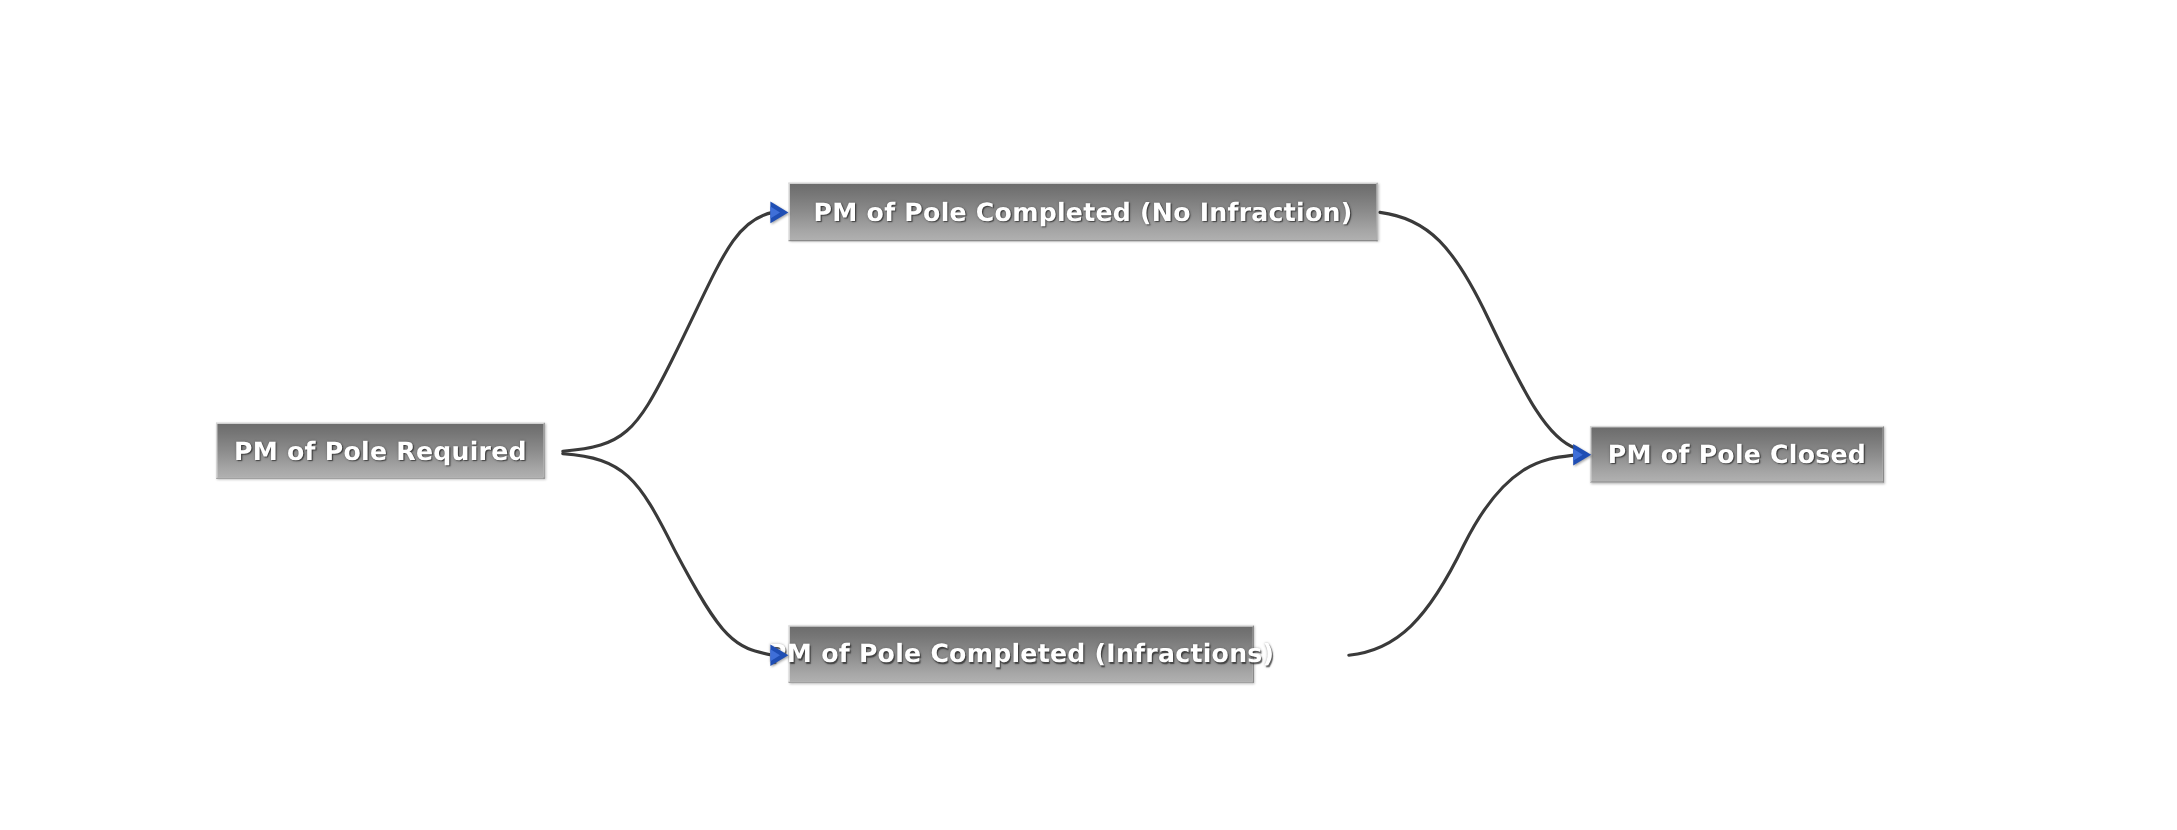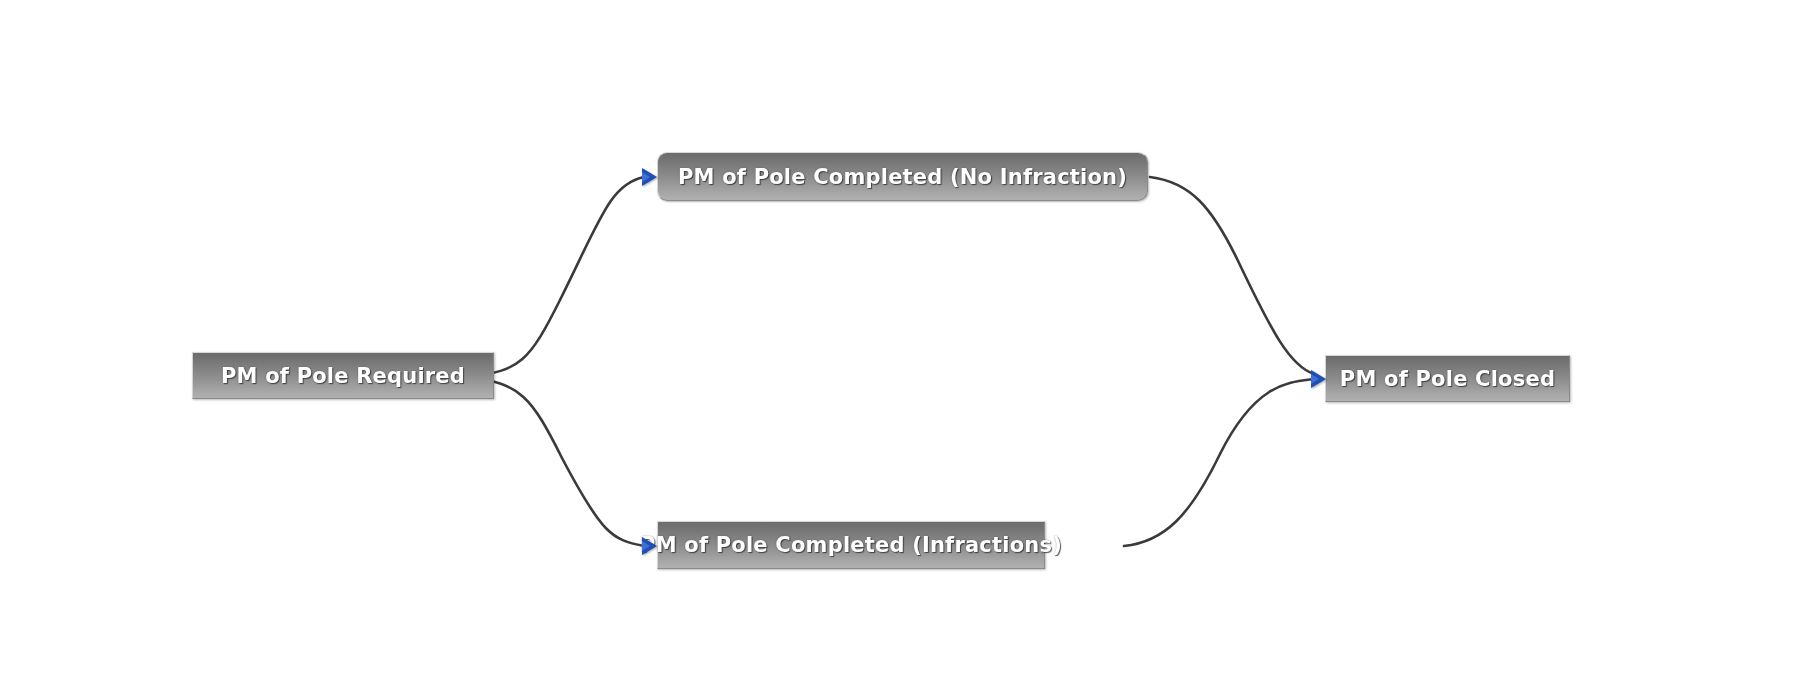--- a/index.html
+++ b/index.html
@@ -76,25 +76,25 @@
 
   <svg id="edge-layer" viewBox="0 0 1814 692" xmlns="http://www.w3.org/2000/svg">
     <g id="edges-group" fill="none" stroke-linecap="round">
         <path d="M 469 376 C 520 372 530 360 560 300 C 600 220 610 184 644 177" stroke="#3a3a3a" stroke-width="2.6" fill="none"></path>
         <path d="M 469 378 C 520 382 532 398 562 458 C 602 534 612 540 644 546" stroke="#3a3a3a" stroke-width="2.6" fill="none"></path>
         <path d="M 1150 177 C 1190 182 1212 206 1240 265 C 1272 332 1290 366 1314 374" stroke="#3a3a3a" stroke-width="2.6" fill="none"></path>
         <path d="M 1124 546 C 1164 542 1190 516 1220 454 C 1256 382 1290 382 1314 379" stroke="#3a3a3a" stroke-width="2.6" fill="none"></path>
       </g>
   </svg>
 
-  <div class="node" style="left: 192px; top: 352px; width: 302px; height: 47px;">
+  <div class="node" style="left: 180px; top: 352px; width: 274px; height: 47px;">
     <span class="node-label">PM of Pole Required</span>
   </div>
 
-  <div class="node" style="left: 657px; top: 152px; width: 491px; height: 49px; border-radius: 10px;">
+  <div class="node" style="left: 657px; top: 152px; width: 491px; height: 49px;">
     <span class="node-label">PM of Pole Completed (No Infraction)</span>
   </div>
 
   <div class="node" style="left: 657px; top: 521px; width: 388px; height: 48px;">
     <span class="node-label">PM of Pole Completed (Infractions)</span>
   </div>
 
   <div class="node" style="left: 1325px; top: 355px; width: 245px; height: 47px;">
     <span class="node-label">PM of Pole Closed</span>
   </div>

